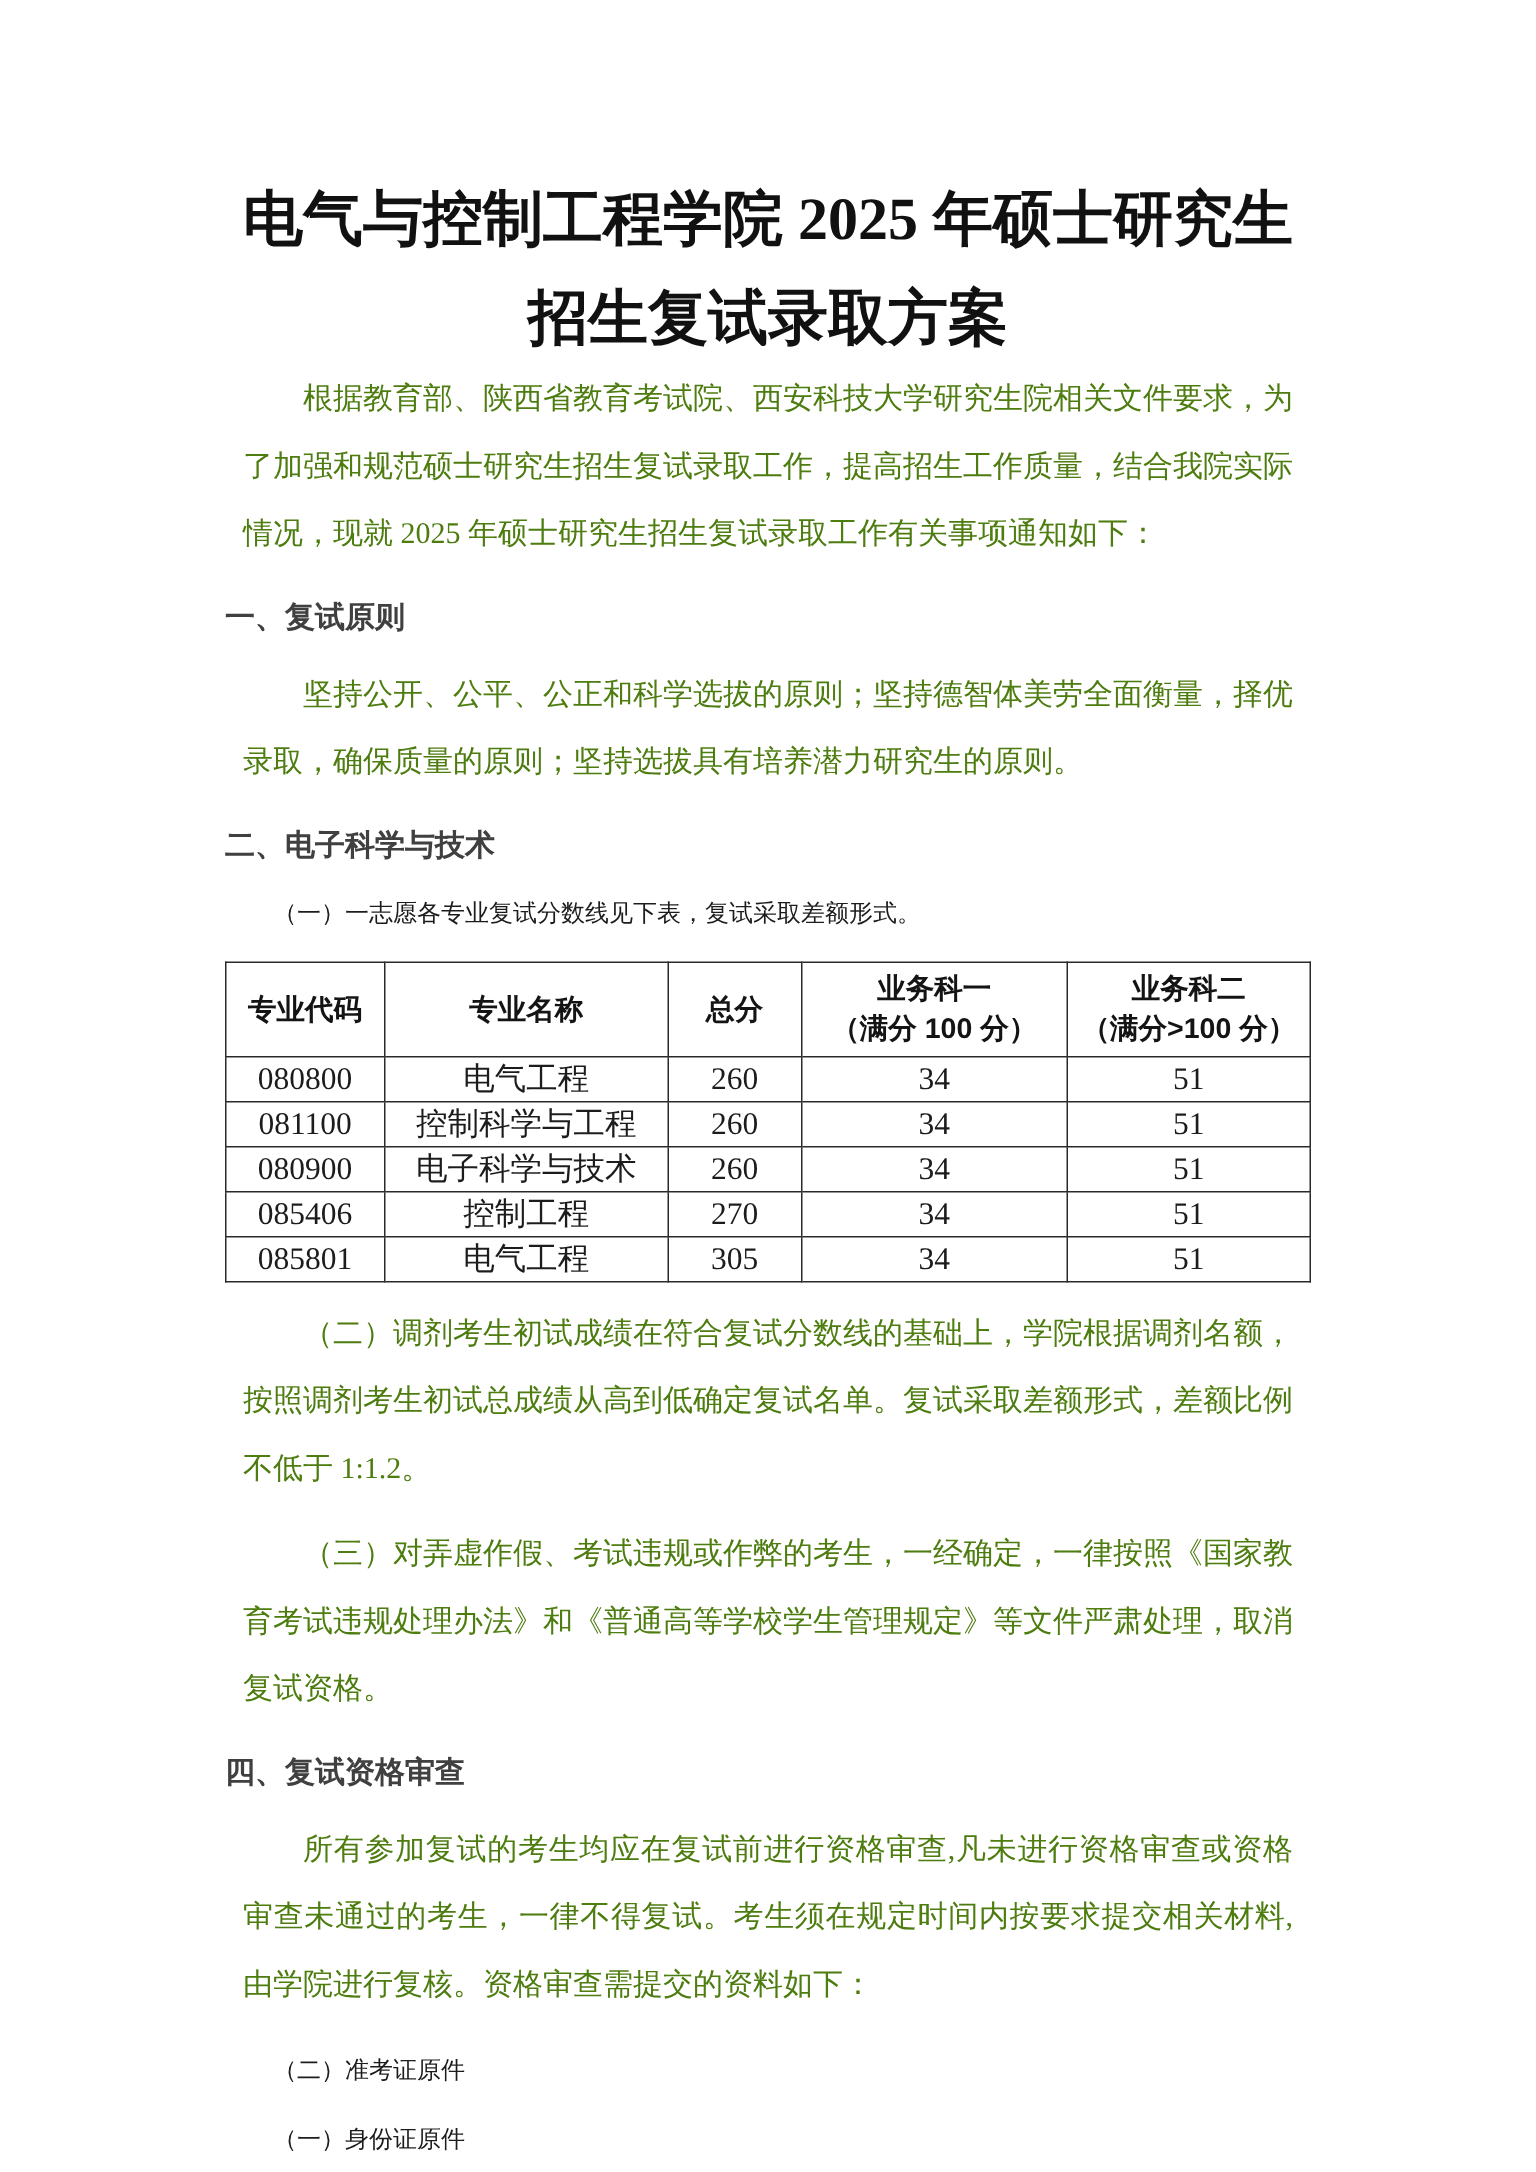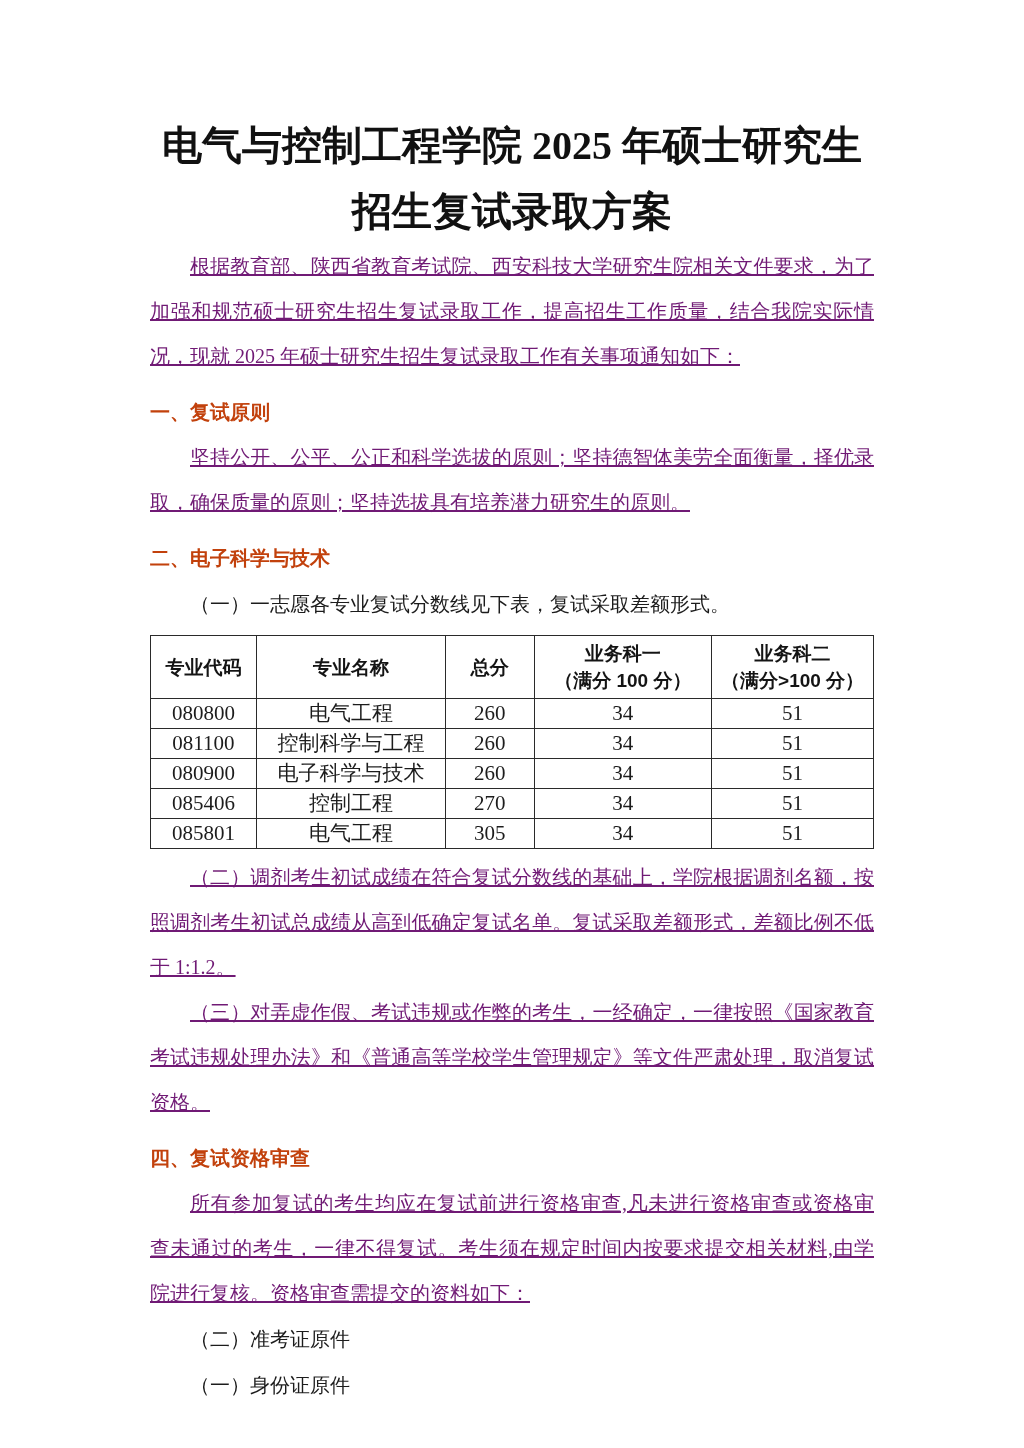--- a/index.html
+++ b/index.html
@@ -29,39 +29,38 @@
     color: #111111;
   }
   .title-line {
     display: block;
     line-height: 40px;
   }
   .title-line + .title-line {
     margin-top: 26px;
   }
   .para {
-    margin: 0;
+    margin: 12px;
     font-size: 20px;
     line-height: 45px;
     text-indent: 2em;
     text-align: justify;
-    color: #701a75;
-    text-decoration: underline;
+    color: #4d7c0f;
   }
   .heading {
     margin: 16px 0 6px 0;
     font-size: 20px;
     line-height: 34px;
     font-weight: bold;
     font-family: "Liberation Sans", sans-serif;
-    color: #c2410c;
+    color: #404040;
   }
   .list-line {
     margin: 0;
-    font-size: 20px;
+    font-size: 16px;
     line-height: 46px;
     text-indent: 2em;
     color: #1c1c1c;
   }
   table.score-table {
     width: 100%;
     margin: 8px 0 6px 0;
     border-collapse: collapse;
     table-layout: fixed;
   }

